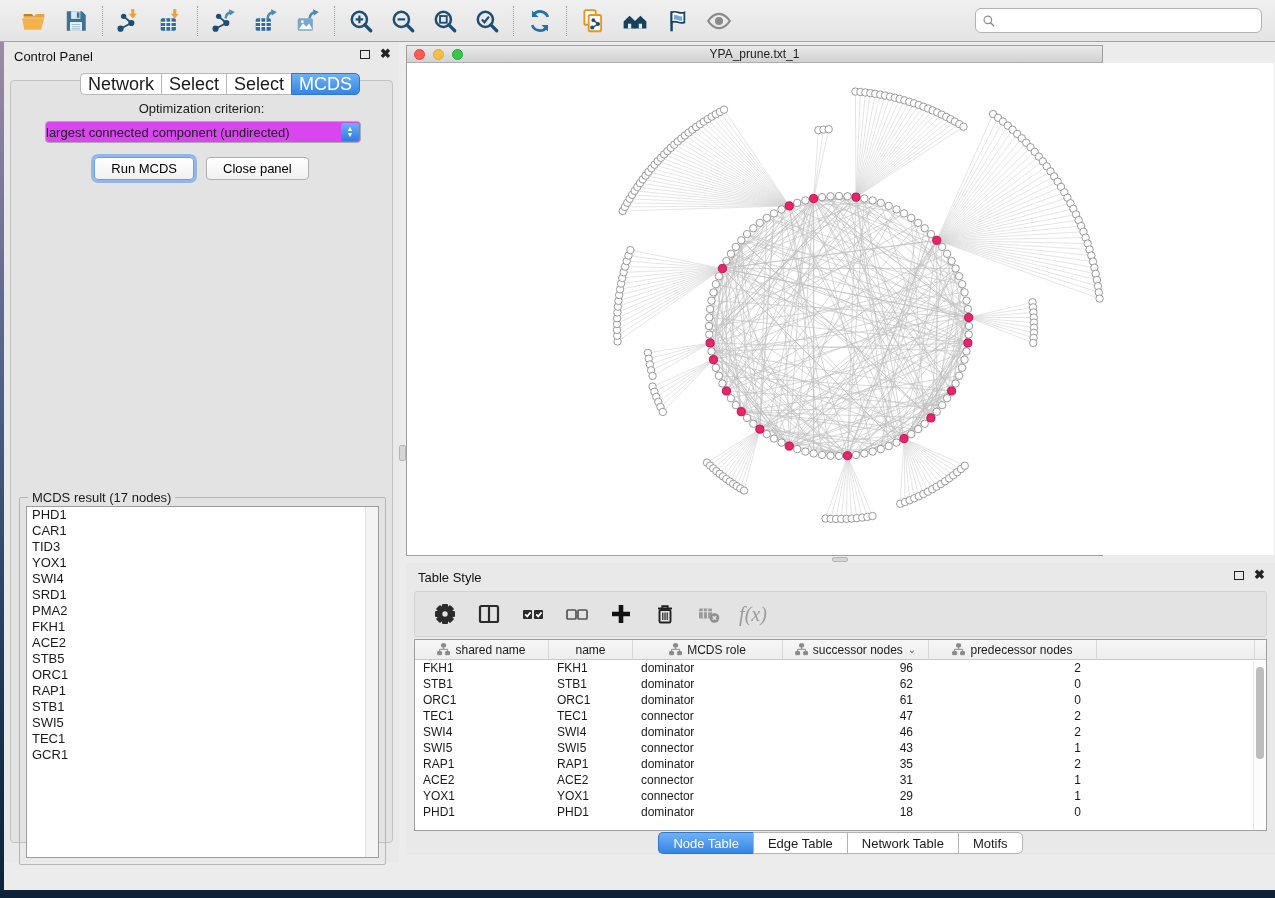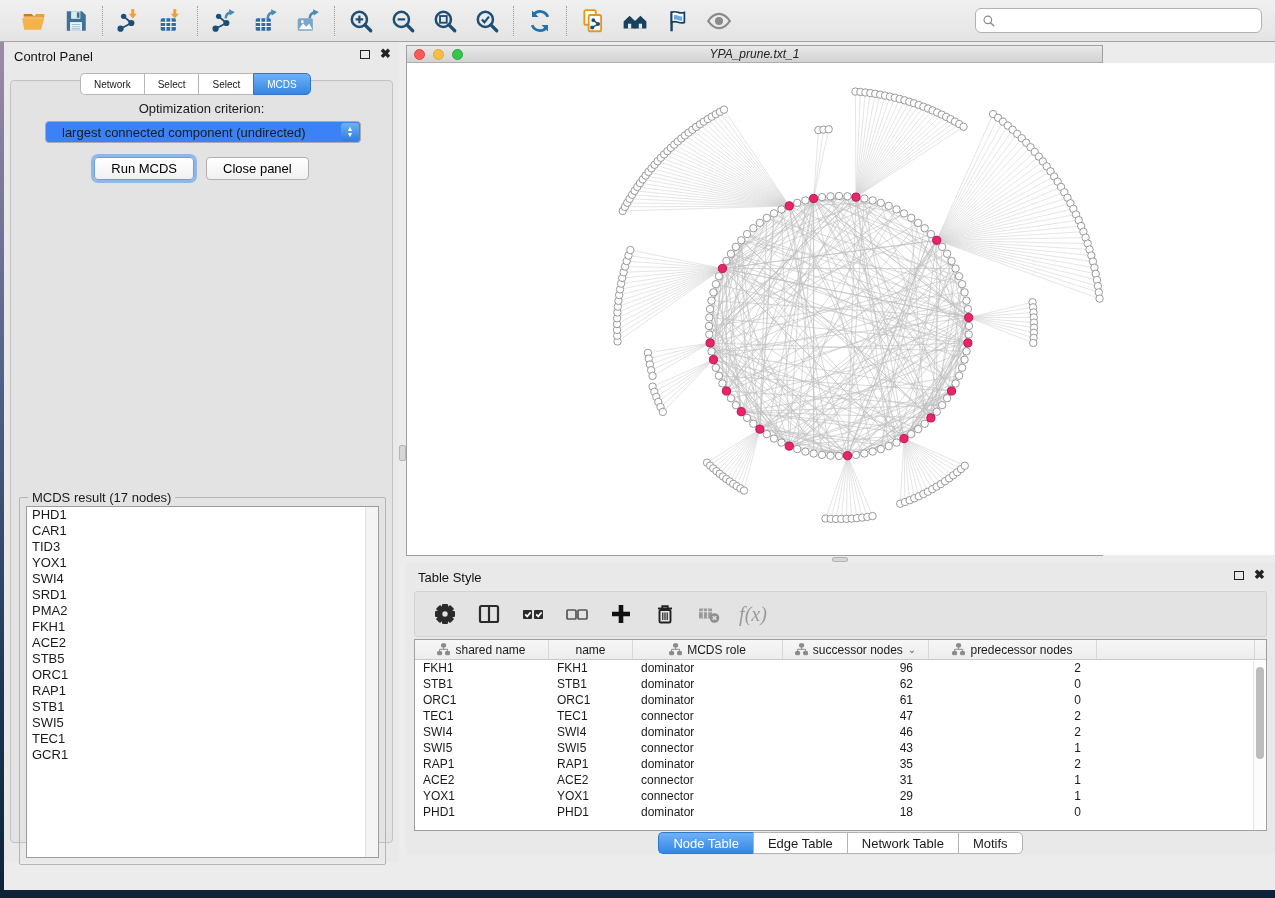--- a/index.html
+++ b/index.html
@@ -27,52 +27,52 @@
                        font-family:"Liberation Sans",sans-serif; background:transparent; }
 
   
   .control-panel { position:absolute; left:4px; top:42px; width:395px; height:820px; background:#e9e9e9; }
   .panel-title-row { position:absolute; left:0; top:0; width:100%; height:26px; }
   .panel-title { position:absolute; left:10px; top:7px; font-size:13px; color:#111; }
   .win-btns { position:absolute; right:8px; top:7px; display:flex; gap:10px; align-items:center; }
   .float-glyph { width:10px; height:9px; border:1.6px solid #222; display:inline-block; }
   .close-glyph { font-size:13px; font-weight:bold; color:#222; line-height:10px; }
   .tab-strip { position:absolute; left:76px; top:31px; display:flex; z-index:2; }
-  .tab { height:22px; padding:0 13px; background:#fff; border:1px solid #b7b7b7; border-right:none;
-         display:flex; align-items:center; font-size:10px; }
+  .tab { height:22px; padding:0 7px; background:#fff; border:1px solid #b7b7b7; border-right:none;
+         display:flex; align-items:center; font-size:18px; }
   .tab:first-child { border-radius:5px 0 0 5px; }
   .tab:last-child  { border-radius:0 5px 5px 0; border-right:1px solid #b7b7b7; }
   .tab.active { background:linear-gradient(#6fb1f5,#3585e5); color:#fff; border-color:#2f76cf; }
   .cp-body { position:absolute; left:6px; top:38px; width:383px; height:763px;
              background:#e3e3e3; border:1px solid #c2c2c2; border-radius:4px; }
   .opt-label { position:absolute; left:0; top:20px; width:100%; text-align:center; font-size:13px; }
   .criterion-select { position:absolute; left:34px; top:40px; width:316px; height:22px;
-             background:#3b82f6; border:1px solid #ababab; border-radius:4px;
-             display:flex; align-items:center; padding-left:16px; font-size:13px; }
+             background:#d946ef; border:1px solid #ababab; border-radius:4px;
+             display:flex; align-items:center; padding-left:0; font-size:13px; }
   .select-stepper { position:absolute; right:1px; top:1px; width:18px; height:18px;
              background:linear-gradient(#6fb1f5,#2f7ce2); border-radius:3px;
              display:flex; flex-direction:column; align-items:center; justify-content:center; color:#fff; }
   .select-stepper span { font-size:7px; line-height:6px; }
   .btn-row { position:absolute; left:0; top:76px; width:100%; display:flex; justify-content:center; gap:12px; }
   .push-btn { height:23px; padding:0 16px; background:linear-gradient(#ffffff,#f0f0f0);
               border:1px solid #b0b0b0; border-radius:4px; font-size:13px;
               font-family:"Liberation Sans",sans-serif; }
   .push-btn.focused { box-shadow:0 0 0 3px rgba(100,160,235,.65); border-color:#6b9fe0; }
   .mcds-fieldset { position:absolute; left:8px; top:416px; width:367px; height:368px;
               border:1px solid #b5b5b5; border-radius:2px;text-decoration:underline; }
   .mcds-legend { position:absolute; left:8px; top:-8px; background:#e3e3e3; padding:0 4px; font-size:13px; }
   .mcds-list { position:absolute; left:6px; top:8px; width:353px; height:352px; background:#fff;
               border:1px solid #9c9c9c; overflow:hidden; }
   .mcds-scroll { position:absolute; right:0; top:0; width:13px; height:100%;
               background:#f4f4f4; border-left:1px solid #e2e2e2; }
   .mcds-item { padding:0 0 0 5px; height:16px; line-height:16px; font-size:13px; }
 
   
   .network-window { position:absolute; left:406px; top:45px; width:697px; height:511px;
-              border:1px solid #9f9f9f; background:#fff;font-style:italic; }
+              border:1px solid #9f9f9f; background:#fff; }
   .net-titlebar { position:absolute; left:0; top:0; width:100%; height:17px;
               background:linear-gradient(#e9e9e9,#d2d2d2); border-bottom:1px solid #aeaeae; }
   .traffic { position:absolute; left:7px; top:3px; display:flex; gap:8px; }
   .traffic i { width:11px; height:11px; border-radius:50%; display:inline-block; }
   .net-title { position:absolute; left:0; top:1px; width:100%; text-align:center; font-size:12px; color:#222; }
   .net-canvas { position:absolute; left:0; top:17px; width:867px; height:492px; background:#fff; }
 
   
   .vsplit { position:absolute; left:399px; top:42px; width:7px; height:820px; background:#ececec; }
   .vsplit .handle { position:absolute; left:0px; top:403px; width:7px; height:16px;

